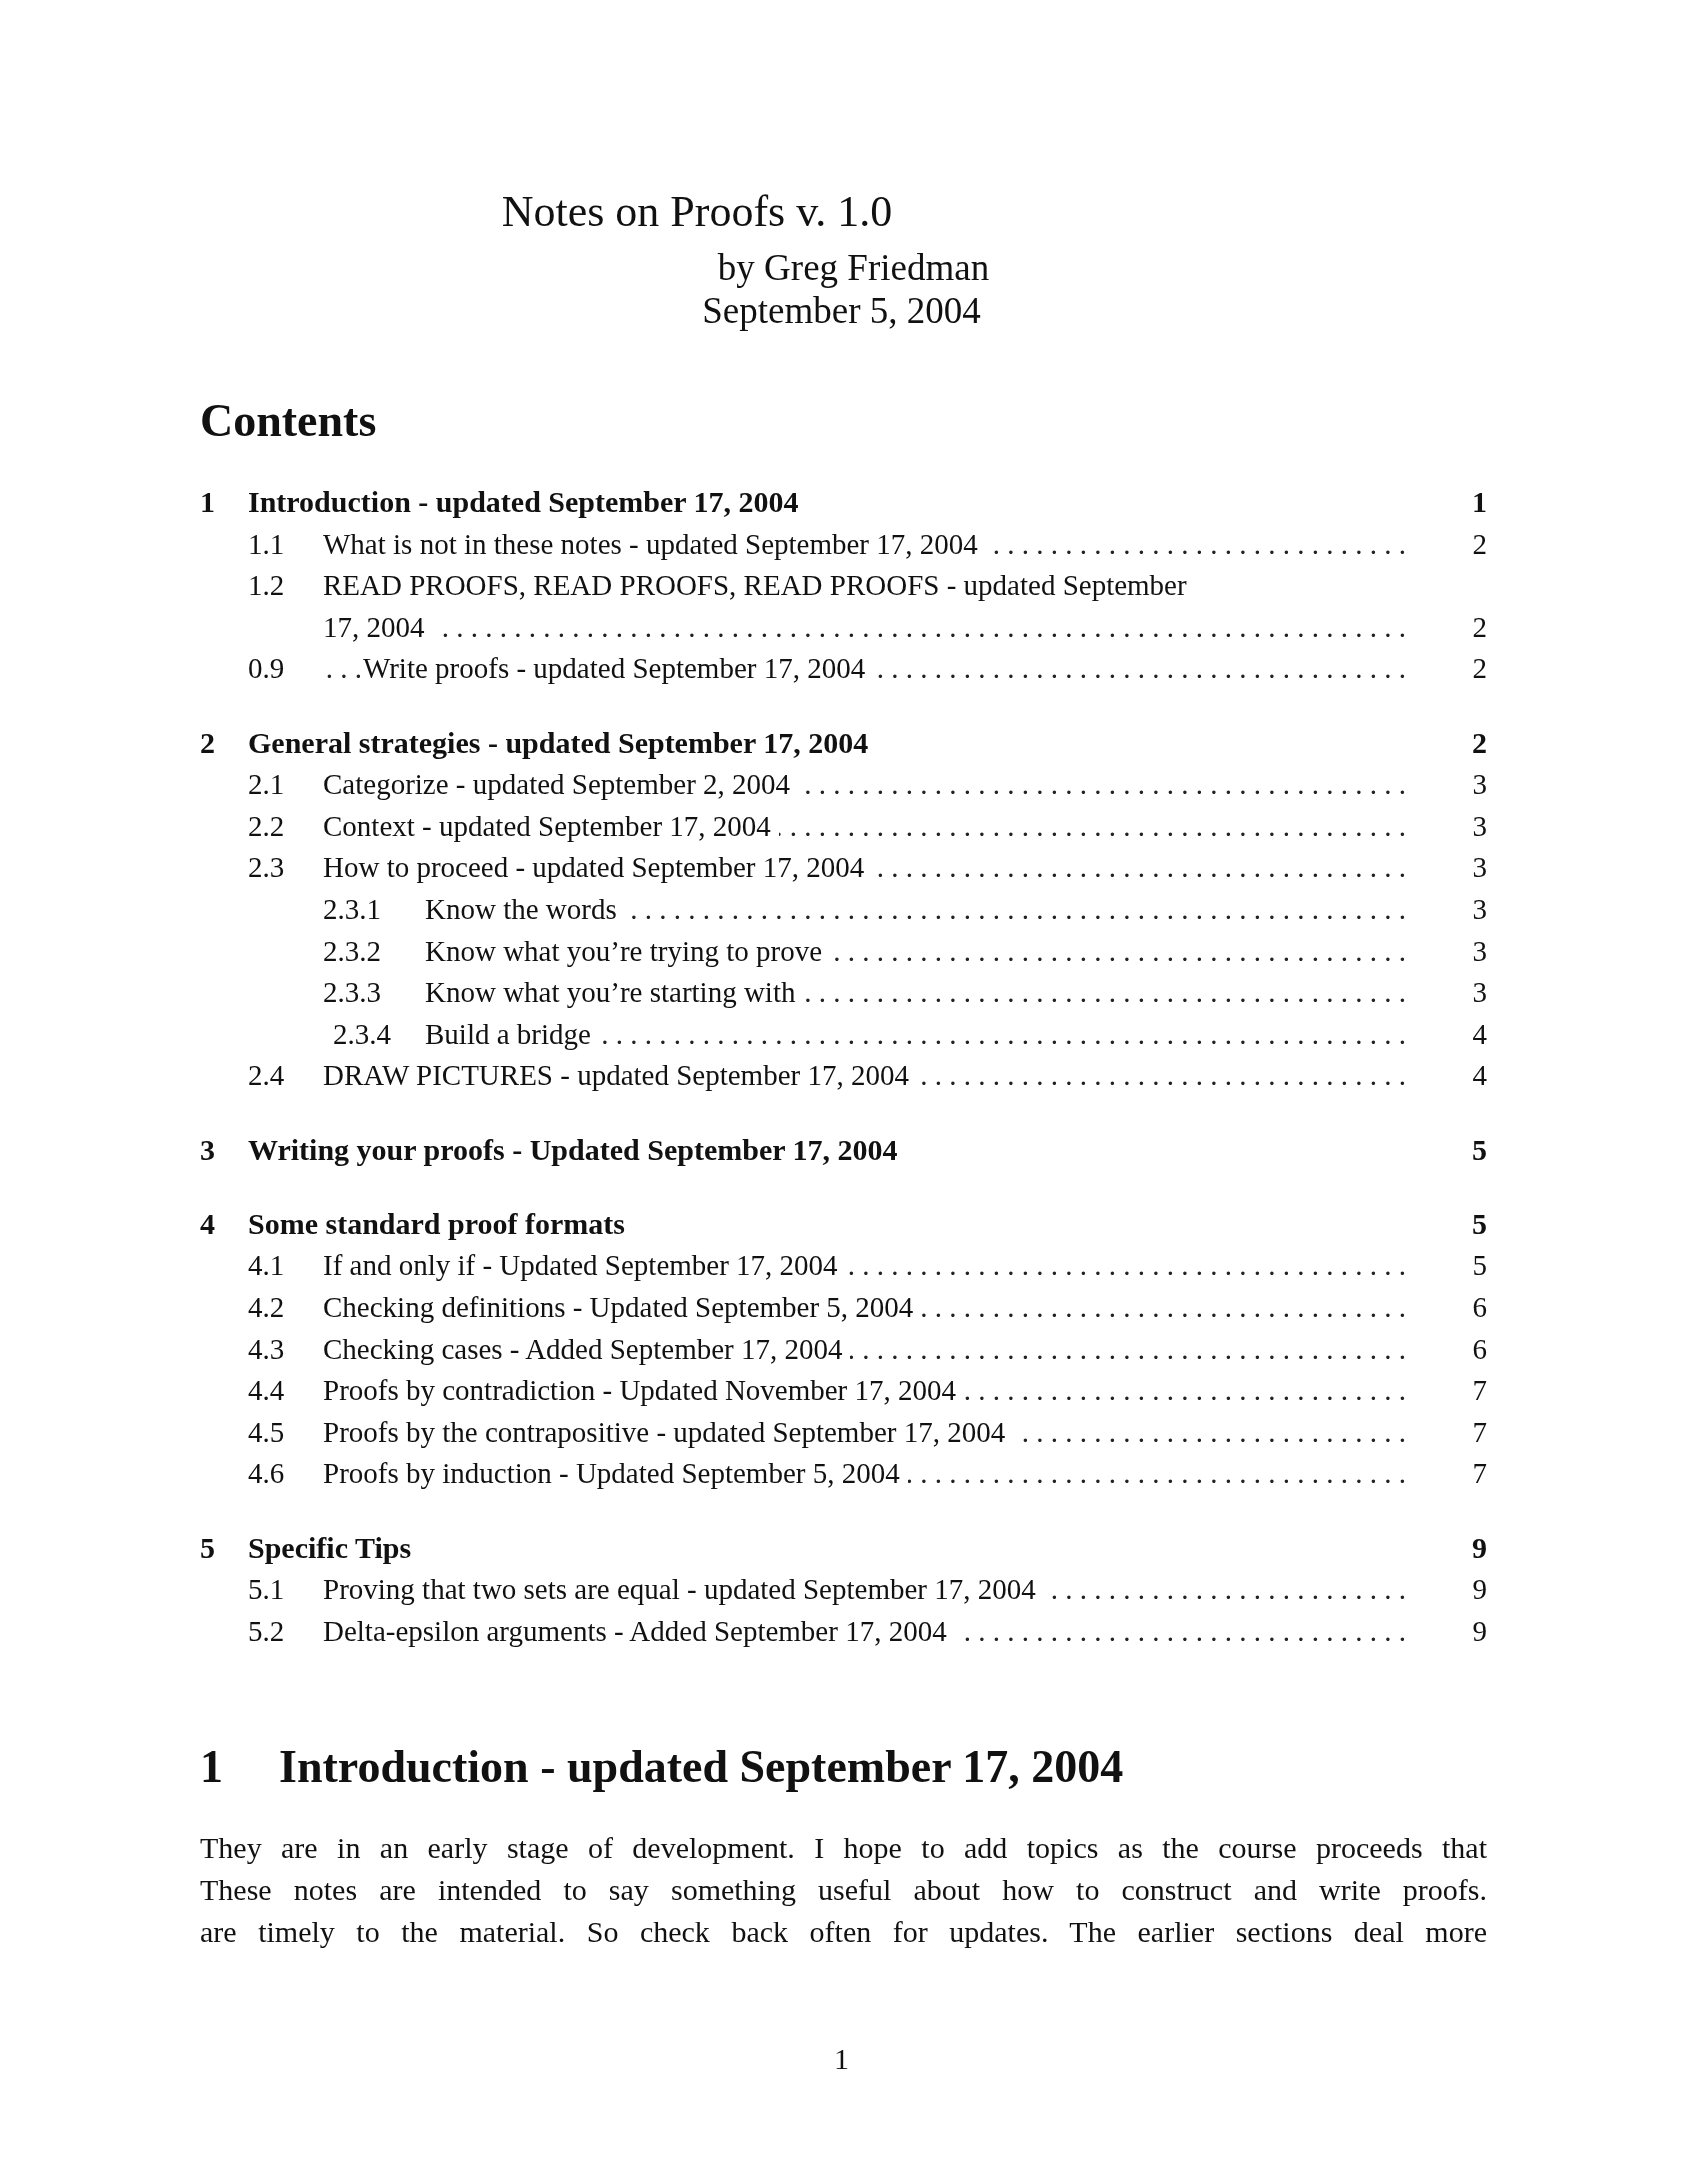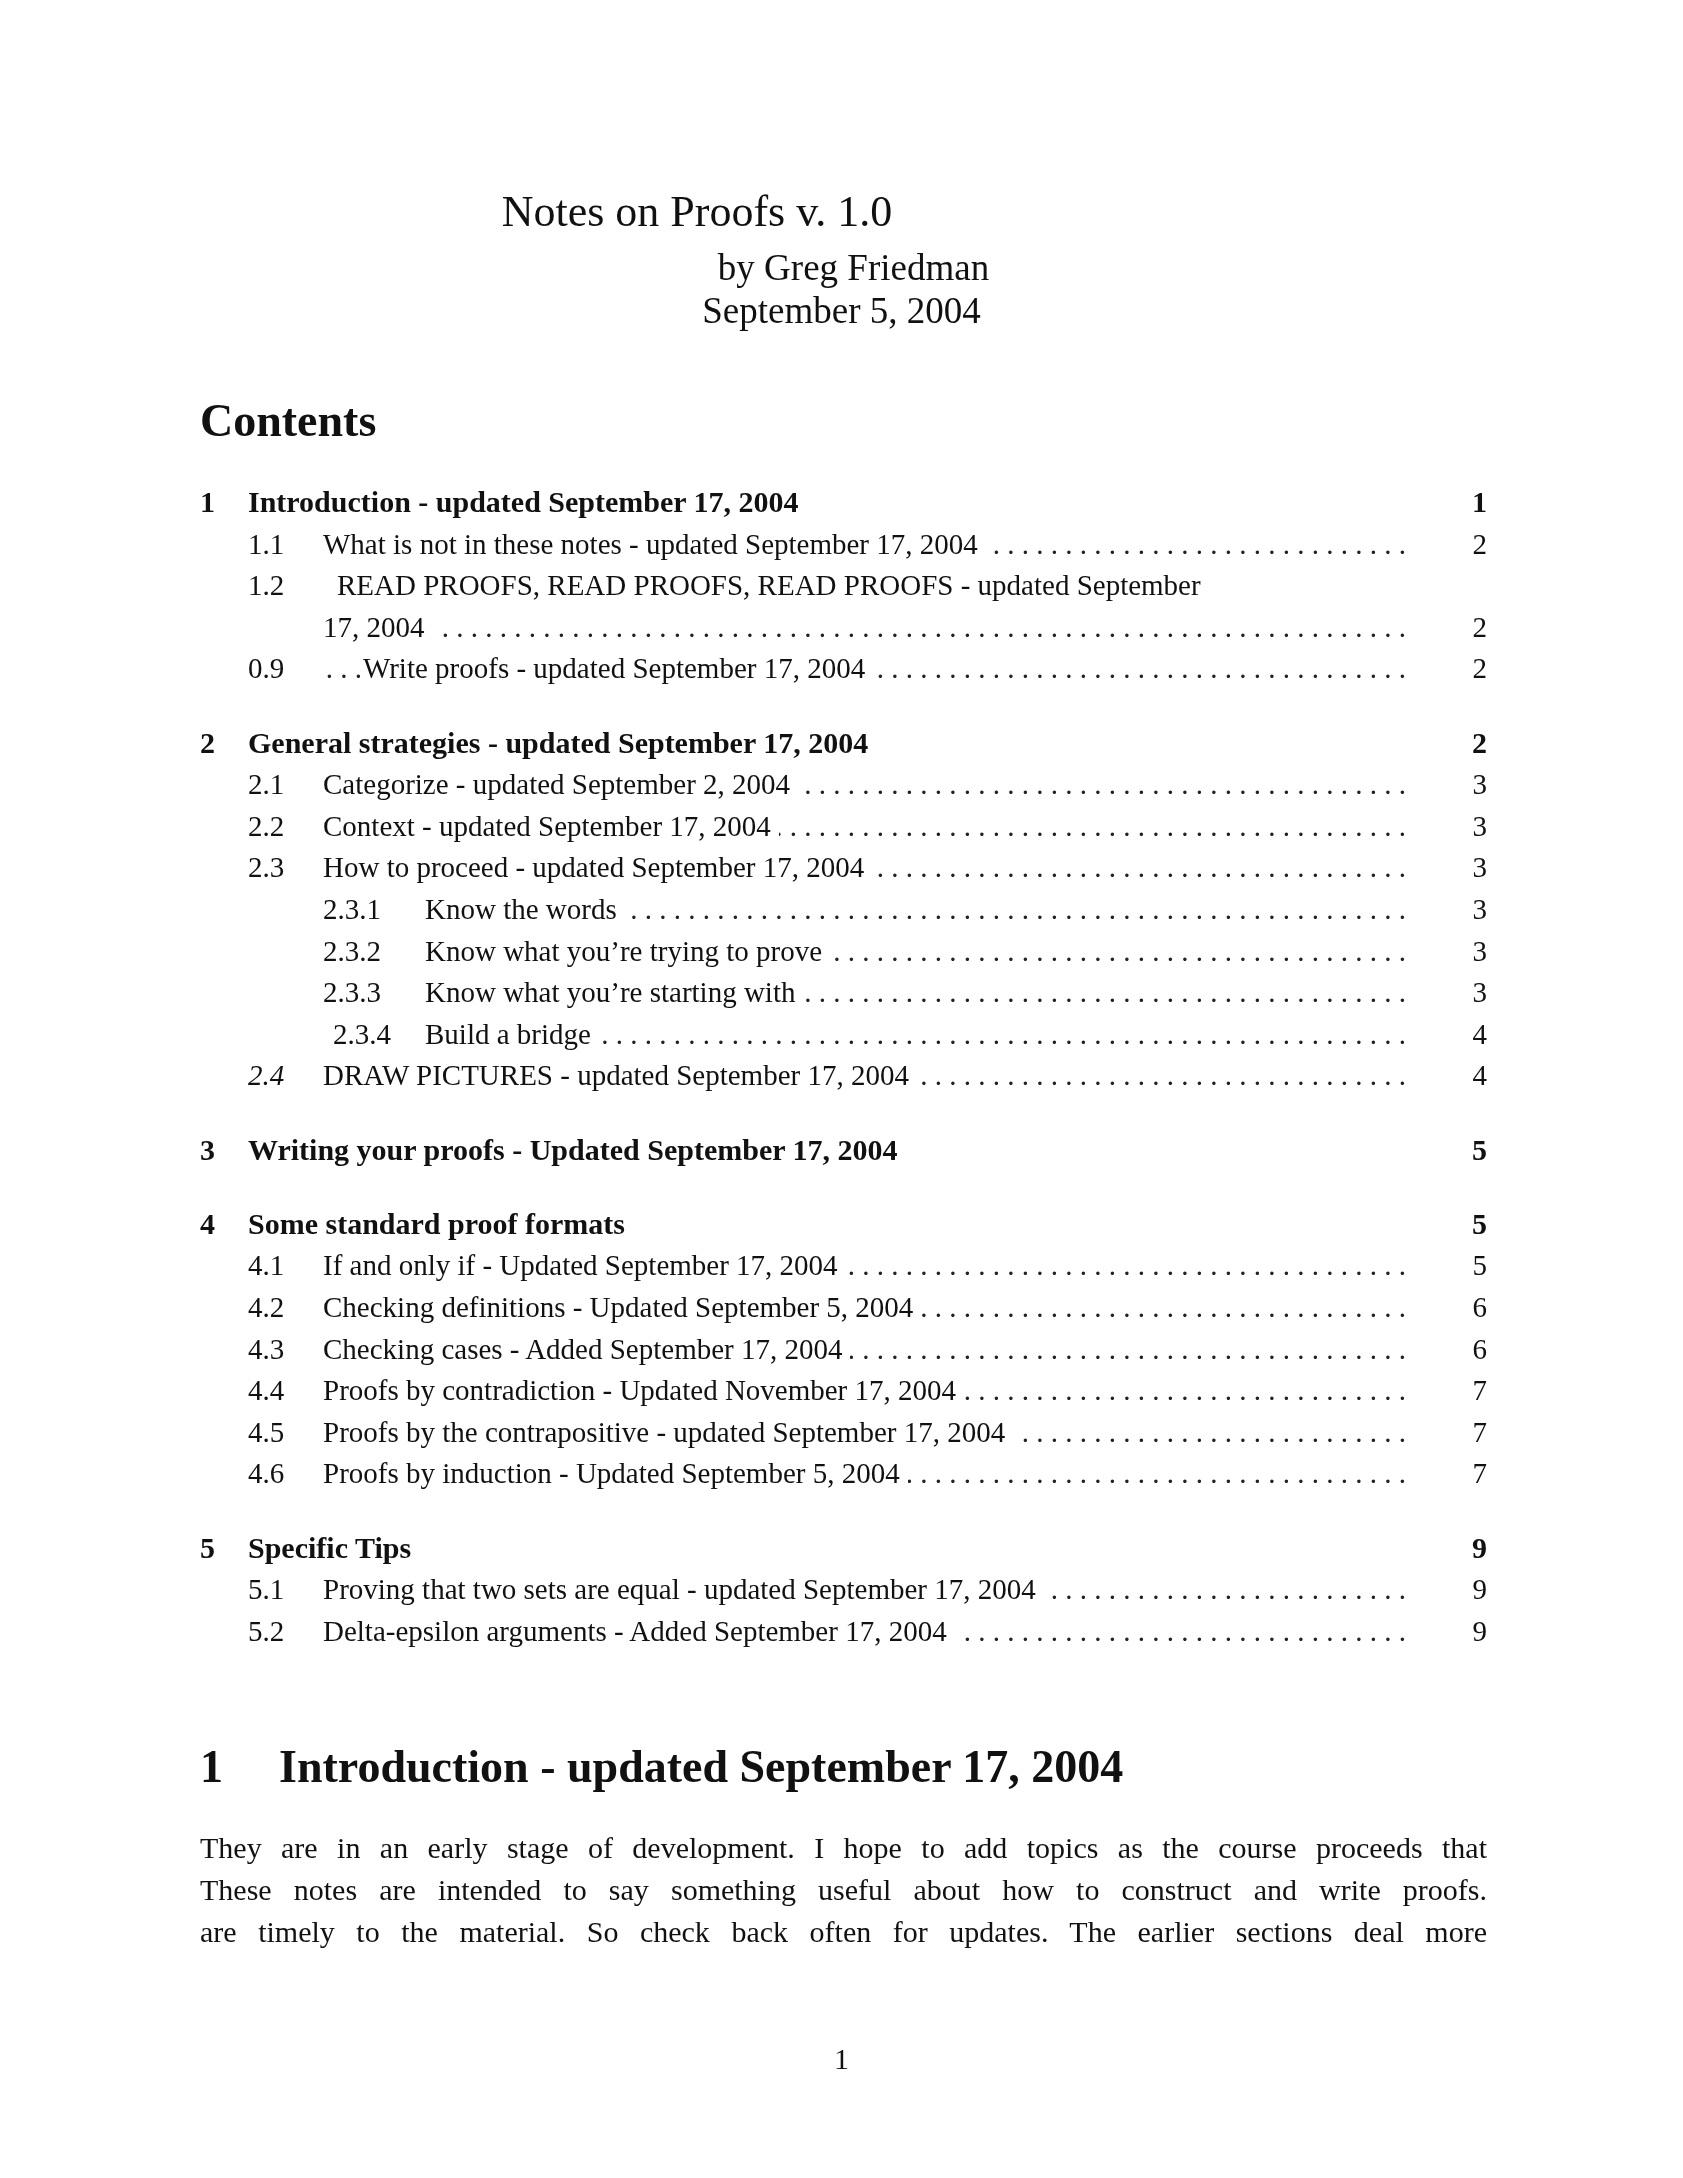--- a/index.html
+++ b/index.html
@@ -48,21 +48,21 @@
       </div>
       <div class="toc-row" style="top: 523px;">
         <span class="toc-dots" style="left: 123px; direction: rtl;">. . . . . . . . . . . . . . . . . . . . . . . . . . . . . . . . . . . . . . . . . . . . . . . . . . . . . . . . . . . . . . . . . . . . . . . . . . . . . . . . . . . . . . . . . . . . . . . . . . . . . . . . . . . . . . . . . . . . . . . .</span>
         <span class="toc-num" style="left: 48px;">1.1</span>
         <span class="toc-title" style="left: 123px;">What is not in these notes - updated September 17, 2004</span>
         <span class="toc-page">2</span>
       </div>
       <div class="toc-row" style="top: 564px;">
         <span class="toc-dots"></span>
         <span class="toc-num" style="left: 48px;">1.2</span>
-        <span class="toc-title" style="left: 137px;">READ PROOFS, READ PROOFS, READ PROOFS - updated September</span>
+        <span class="toc-title" style="left: 123px;">READ PROOFS, READ PROOFS, READ PROOFS - updated September</span>
       </div>
       <div class="toc-row" style="top: 606px;">
         <span class="toc-dots" style="left: 123px; direction: rtl;">. . . . . . . . . . . . . . . . . . . . . . . . . . . . . . . . . . . . . . . . . . . . . . . . . . . . . . . . . . . . . . . . . . . . . . . . . . . . . . . . . . . . . . . . . . . . . . . . . . . . . . . . . . . . . . . . . . . . . . . .</span>
         <span class="toc-title" style="left: 123px;">17, 2004</span>
         <span class="toc-page">2</span>
       </div>
       <div class="toc-row" style="top: 647px;">
         <span class="toc-dots" style="left: 123px; direction: rtl;">. . . . . . . . . . . . . . . . . . . . . . . . . . . . . . . . . . . . . . . . . . . . . . . . . . . . . . . . . . . . . . . . . . . . . . . . . . . . . . . . . . . . . . . . . . . . . . . . . . . . . . . . . . . . . . . . . . . . . . . .</span>
         <span class="toc-num" style="left: 48px;">0.9</span>
         <span class="toc-title" style="left: 123px; margin-left: 40px;">Write proofs - updated September 17, 2004</span>
@@ -111,21 +111,21 @@
         <span class="toc-page">3</span>
       </div>
       <div class="toc-row" style="top: 1013px;">
         <span class="toc-dots" style="left: 225px; direction: rtl;">. . . . . . . . . . . . . . . . . . . . . . . . . . . . . . . . . . . . . . . . . . . . . . . . . . . . . . . . . . . . . . . . . . . . . . . . . . . . . . . . . . . . . . . . . . . . . . . . . . . . . . . . . . . . . . . . . . . . . . . .</span>
         <span class="toc-num" style="left: 133px;">2.3.4</span>
         <span class="toc-title" style="left: 225px;">Build a bridge</span>
         <span class="toc-page">4</span>
       </div>
       <div class="toc-row" style="top: 1054px;">
         <span class="toc-dots" style="left: 123px; direction: rtl;">. . . . . . . . . . . . . . . . . . . . . . . . . . . . . . . . . . . . . . . . . . . . . . . . . . . . . . . . . . . . . . . . . . . . . . . . . . . . . . . . . . . . . . . . . . . . . . . . . . . . . . . . . . . . . . . . . . . . . . . .</span>
-        <span class="toc-num" style="left: 48px; font-style: italic;">2.4</span>
+        <span class="toc-num" style="left: 48px;">2.4</span>
         <span class="toc-title" style="left: 123px;">DRAW PICTURES - updated September 17, 2004</span>
         <span class="toc-page">4</span>
       </div>
       <div class="toc-row sec" style="top: 1129px;">
         <span class="toc-dots"></span>
         <span class="toc-num" style="left: 0px;">3</span>
         <span class="toc-title" style="left: 48px;">Writing your proofs - Updated September 17, 2004</span>
         <span class="toc-page">5</span>
       </div>
       <div class="toc-row sec" style="top: 1203px;">

